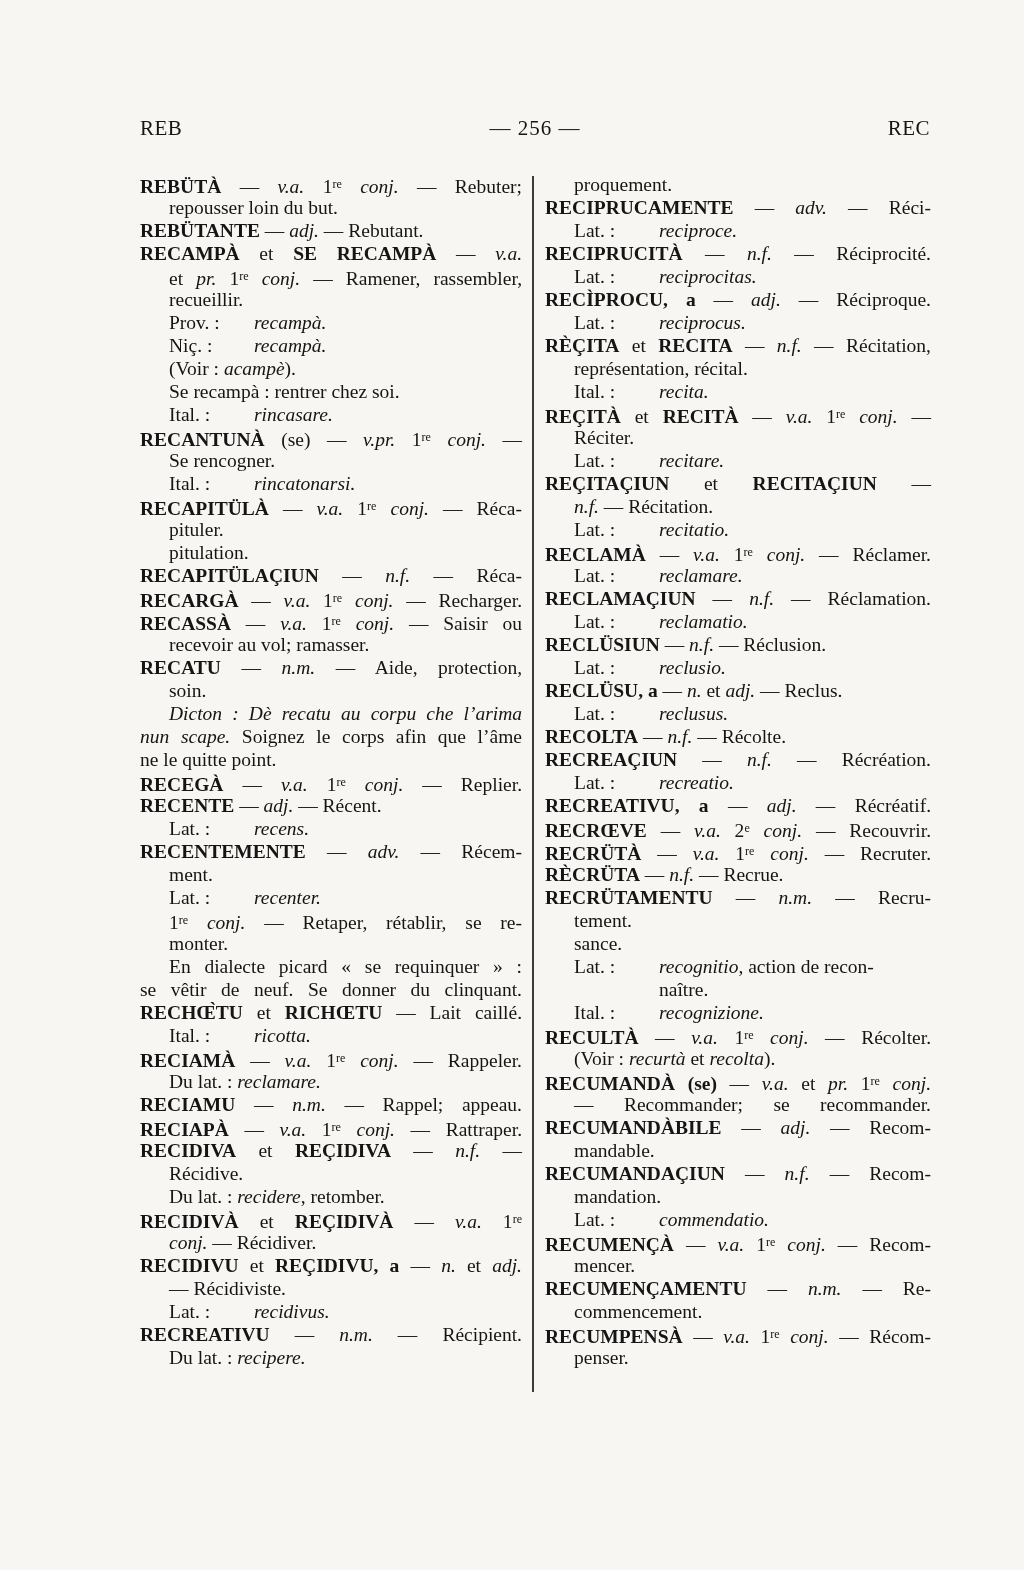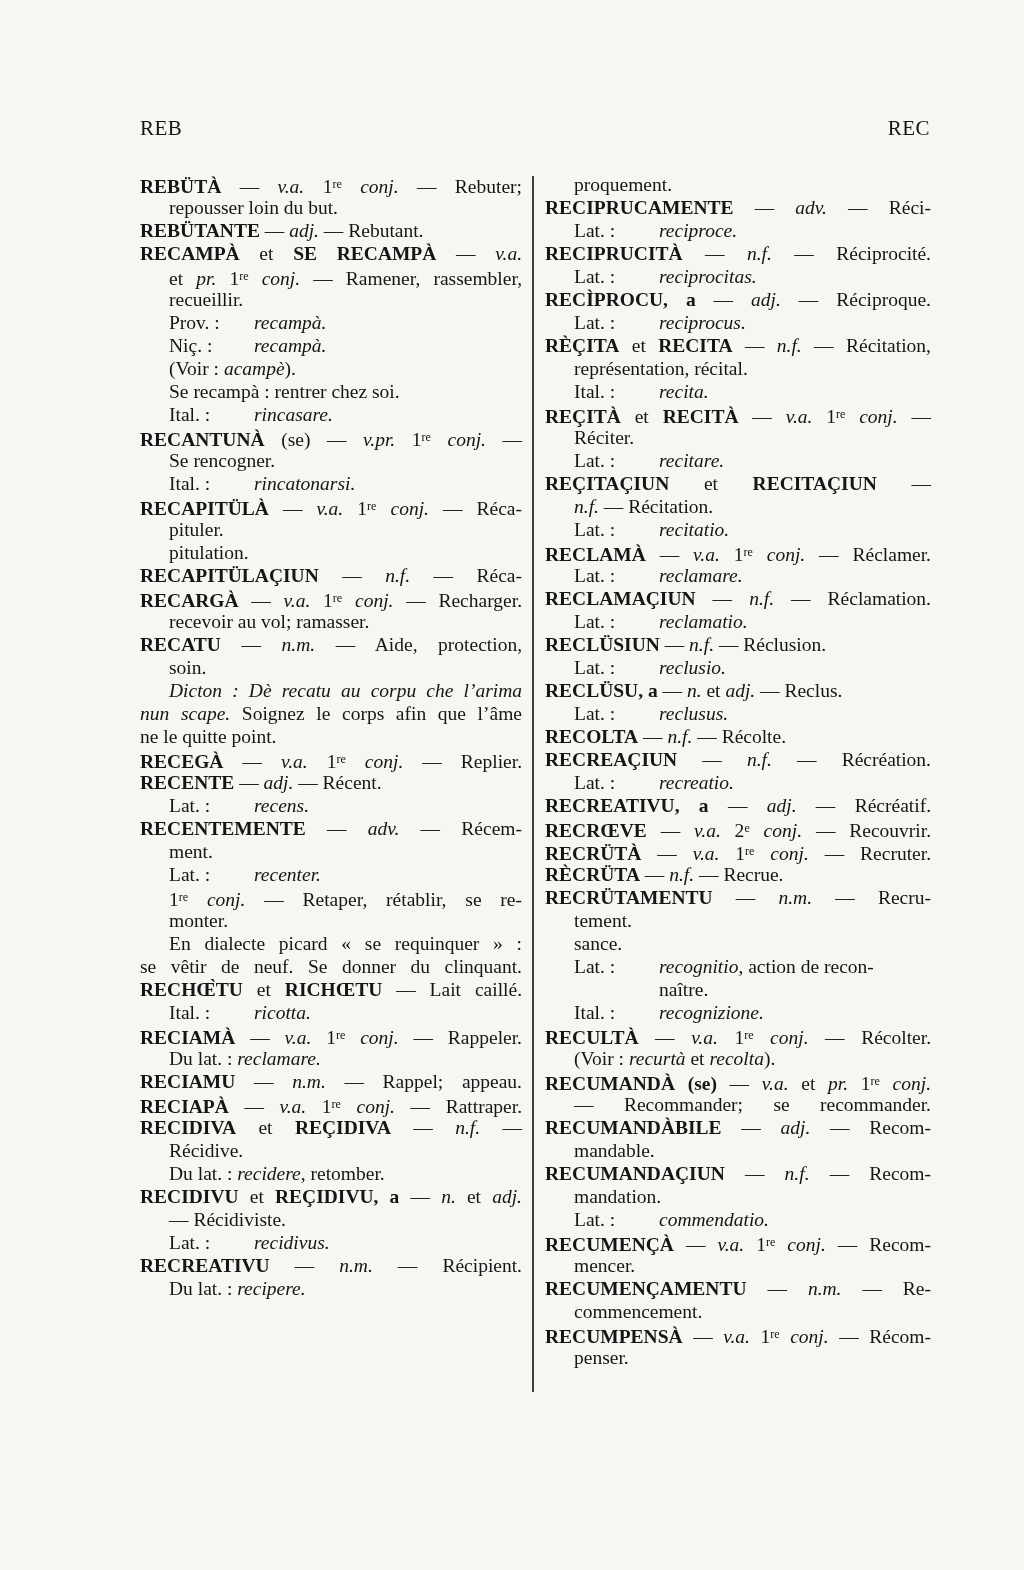--- a/index.html
+++ b/index.html
@@ -39,20 +39,21 @@
   .seg-i{font-style:italic;}
   .seg-s{font-size:0.62em;vertical-align:0.38em;}
   .tabbed{position:absolute;left:114px;top:0;white-space:nowrap;}
 </style>
 </head>
 <body>
 
 <div class="page">
   <div class="header">
     <span class="h-left">REB</span>
+    <span class="h-center">— 256 —</span>
     <span class="h-right">REC</span>
   </div>
   <div class="divider"></div>
   <div class="col col-left">
       <div class="entry">
         <div class="line ind0 just"><span class="seg-b">REBÜTÀ</span><span class="seg-n"> — </span><span class="seg-i">v.a.</span><span class="seg-n"> 1</span><span class="seg-s">re</span><span class="seg-i"> conj.</span><span class="seg-n"> — Rebuter;</span></div>
         <div class="line ind1"><span class="seg-n">repousser loin du but.</span></div>
       </div>
       <div class="entry">
         <div class="line ind0"><span class="seg-b">REBÜTANTE</span><span class="seg-n"> — </span><span class="seg-i">adj.</span><span class="seg-n"> — Rebutant.</span></div>
@@ -77,20 +78,21 @@
         <div class="line ind1"><span class="seg-n">pituler.</span></div>
       </div>
       <div class="entry">
         <div class="line ind1"><span class="seg-n">pitulation.</span></div>
         <div class="line ind0 just"><span class="seg-b">RECAPITÜLAÇIUN</span><span class="seg-n"> — </span><span class="seg-i">n.f.</span><span class="seg-n"> — Réca-</span></div>
       </div>
       <div class="entry">
         <div class="line ind0 just"><span class="seg-b">RECARGÀ</span><span class="seg-n"> — </span><span class="seg-i">v.a.</span><span class="seg-n"> 1</span><span class="seg-s">re</span><span class="seg-i"> conj.</span><span class="seg-n"> — Recharger.</span></div>
       </div>
       <div class="entry">
+        <div class="line ind0 just"><span class="seg-b">RECASSÀ</span><span class="seg-n"> — </span><span class="seg-i">v.a.</span><span class="seg-n"> 1</span><span class="seg-s">re</span><span class="seg-i"> conj.</span><span class="seg-n"> — Saisir ou</span></div>
         <div class="line ind1"><span class="seg-n">recevoir au vol; ramasser.</span></div>
       </div>
       <div class="entry">
         <div class="line ind0 just"><span class="seg-b">RECATU</span><span class="seg-n"> — </span><span class="seg-i">n.m.</span><span class="seg-n"> — Aide, protection,</span></div>
         <div class="line ind1"><span class="seg-n">soin.</span></div>
         <div class="line ind1 just"><span class="seg-i">Dicton : Dè recatu au corpu che l’arima</span></div>
         <div class="line ind0 just"><span class="seg-i">nun scape.</span><span class="seg-n"> Soignez le corps afin que l’âme</span></div>
         <div class="line ind0"><span class="seg-n">ne le quitte point.</span></div>
       </div>
       <div class="entry">
@@ -124,20 +126,24 @@
       </div>
       <div class="entry">
         <div class="line ind0 just"><span class="seg-b">RECIAPÀ</span><span class="seg-n"> — </span><span class="seg-i">v.a.</span><span class="seg-n"> 1</span><span class="seg-s">re</span><span class="seg-i"> conj.</span><span class="seg-n"> — Rattraper.</span></div>
       </div>
       <div class="entry">
         <div class="line ind0 just"><span class="seg-b">RECIDIVA</span><span class="seg-n"> et </span><span class="seg-b">REÇIDIVA</span><span class="seg-n"> — </span><span class="seg-i">n.f.</span><span class="seg-n"> —</span></div>
         <div class="line ind1"><span class="seg-n">Récidive.</span></div>
         <div class="line ind1"><span class="seg-n">Du lat. : </span><span class="seg-i">recidere</span><span class="seg-n">, retomber.</span></div>
       </div>
       <div class="entry">
+        <div class="line ind0 just"><span class="seg-b">RECIDIVÀ</span><span class="seg-n"> et </span><span class="seg-b">REÇIDIVÀ</span><span class="seg-n"> — </span><span class="seg-i">v.a.</span><span class="seg-n"> 1</span><span class="seg-s">re</span></div>
+        <div class="line ind1"><span class="seg-i">conj.</span><span class="seg-n"> — Récidiver.</span></div>
+      </div>
+      <div class="entry">
         <div class="line ind0 just"><span class="seg-b">RECIDIVU</span><span class="seg-n"> et </span><span class="seg-b">REÇIDIVU, a</span><span class="seg-n"> — </span><span class="seg-i">n.</span><span class="seg-n"> et </span><span class="seg-i">adj.</span></div>
         <div class="line ind1"><span class="seg-n">— Récidiviste.</span></div>
         <div class="line ind1"><span class="seg-n">Lat. :</span><span class="tabbed"><span class="seg-i">recidivus.</span></span></div>
       </div>
       <div class="entry">
         <div class="line ind0 just"><span class="seg-b">RECREATIVU</span><span class="seg-n"> — </span><span class="seg-i">n.m.</span><span class="seg-n"> — Récipient.</span></div>
         <div class="line ind1"><span class="seg-n">Du lat. : </span><span class="seg-i">recipere.</span></div>
       </div>
     </div>
   <div class="col col-right">

